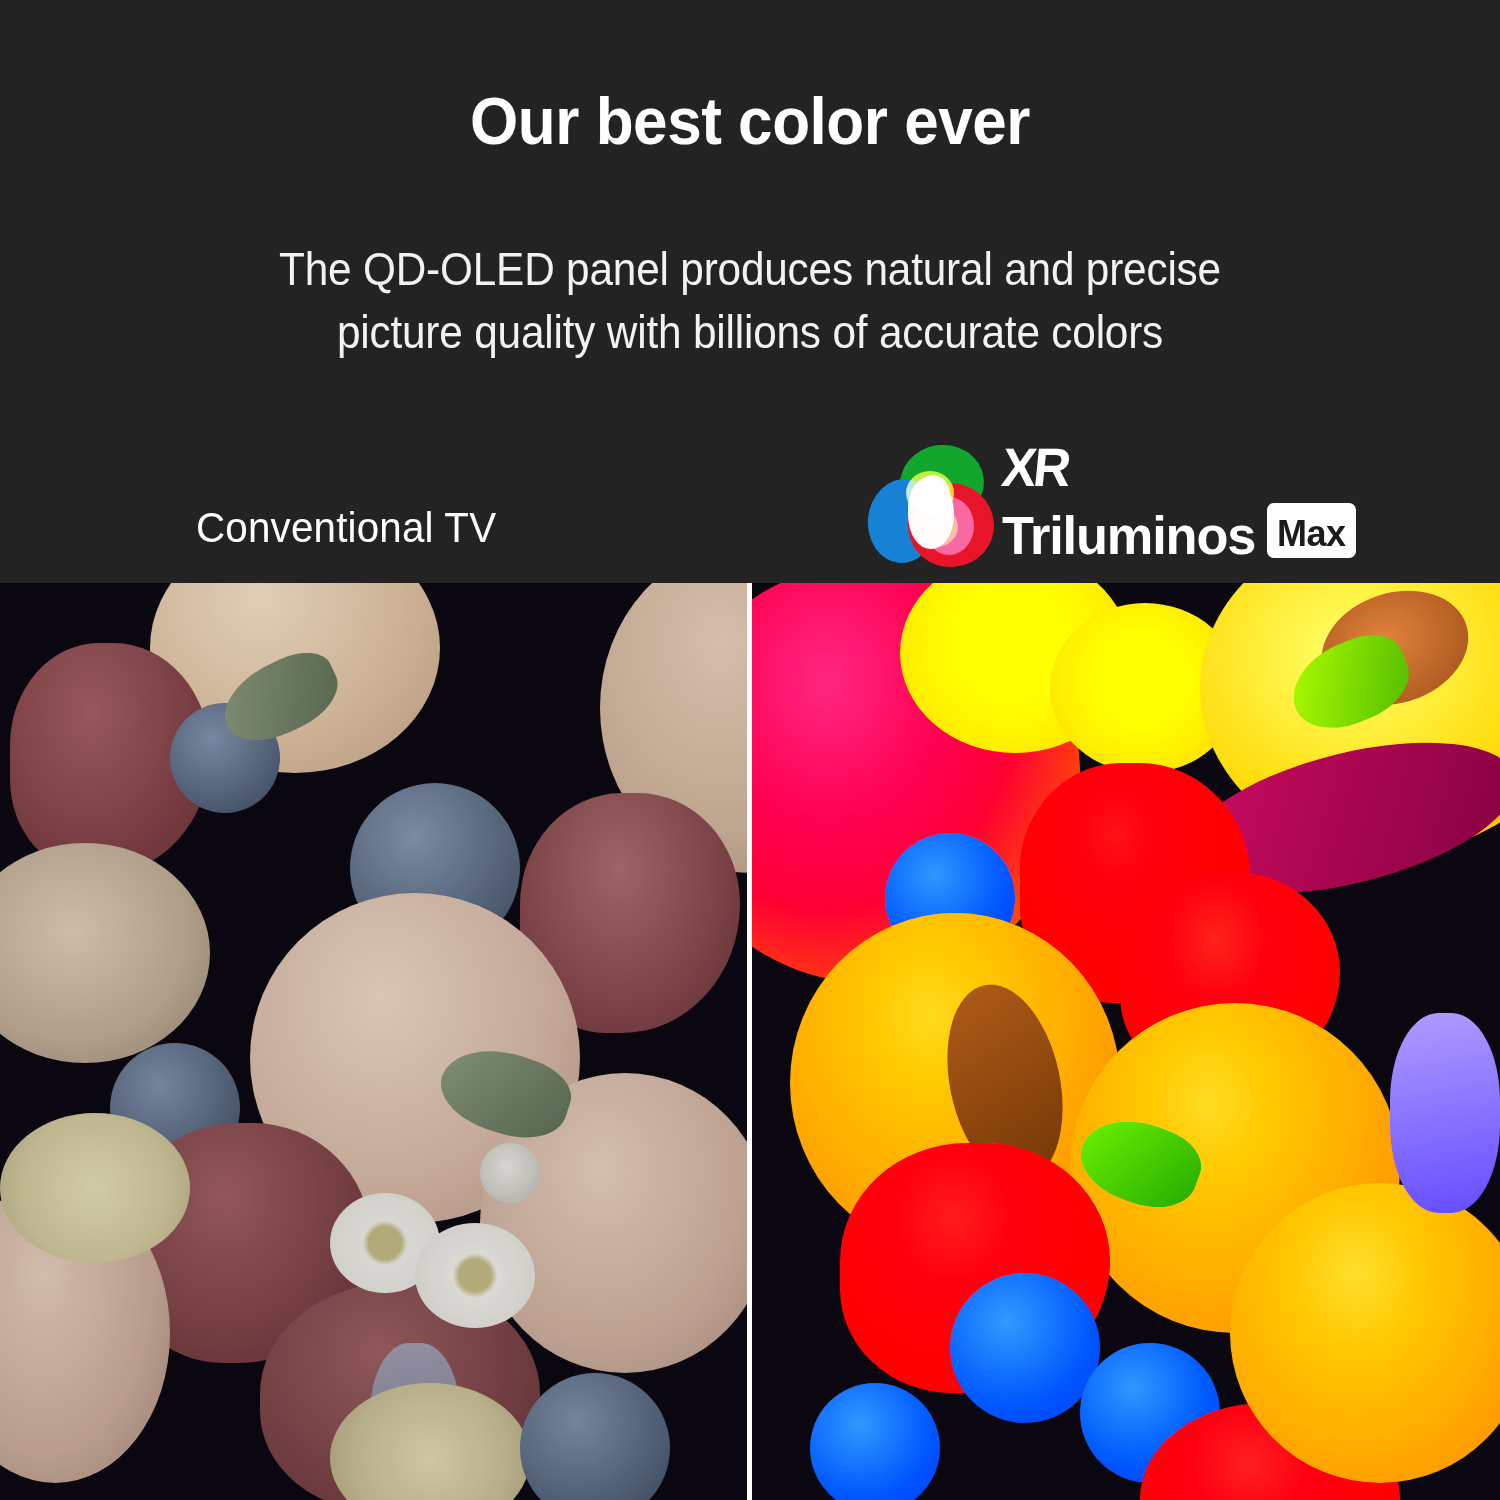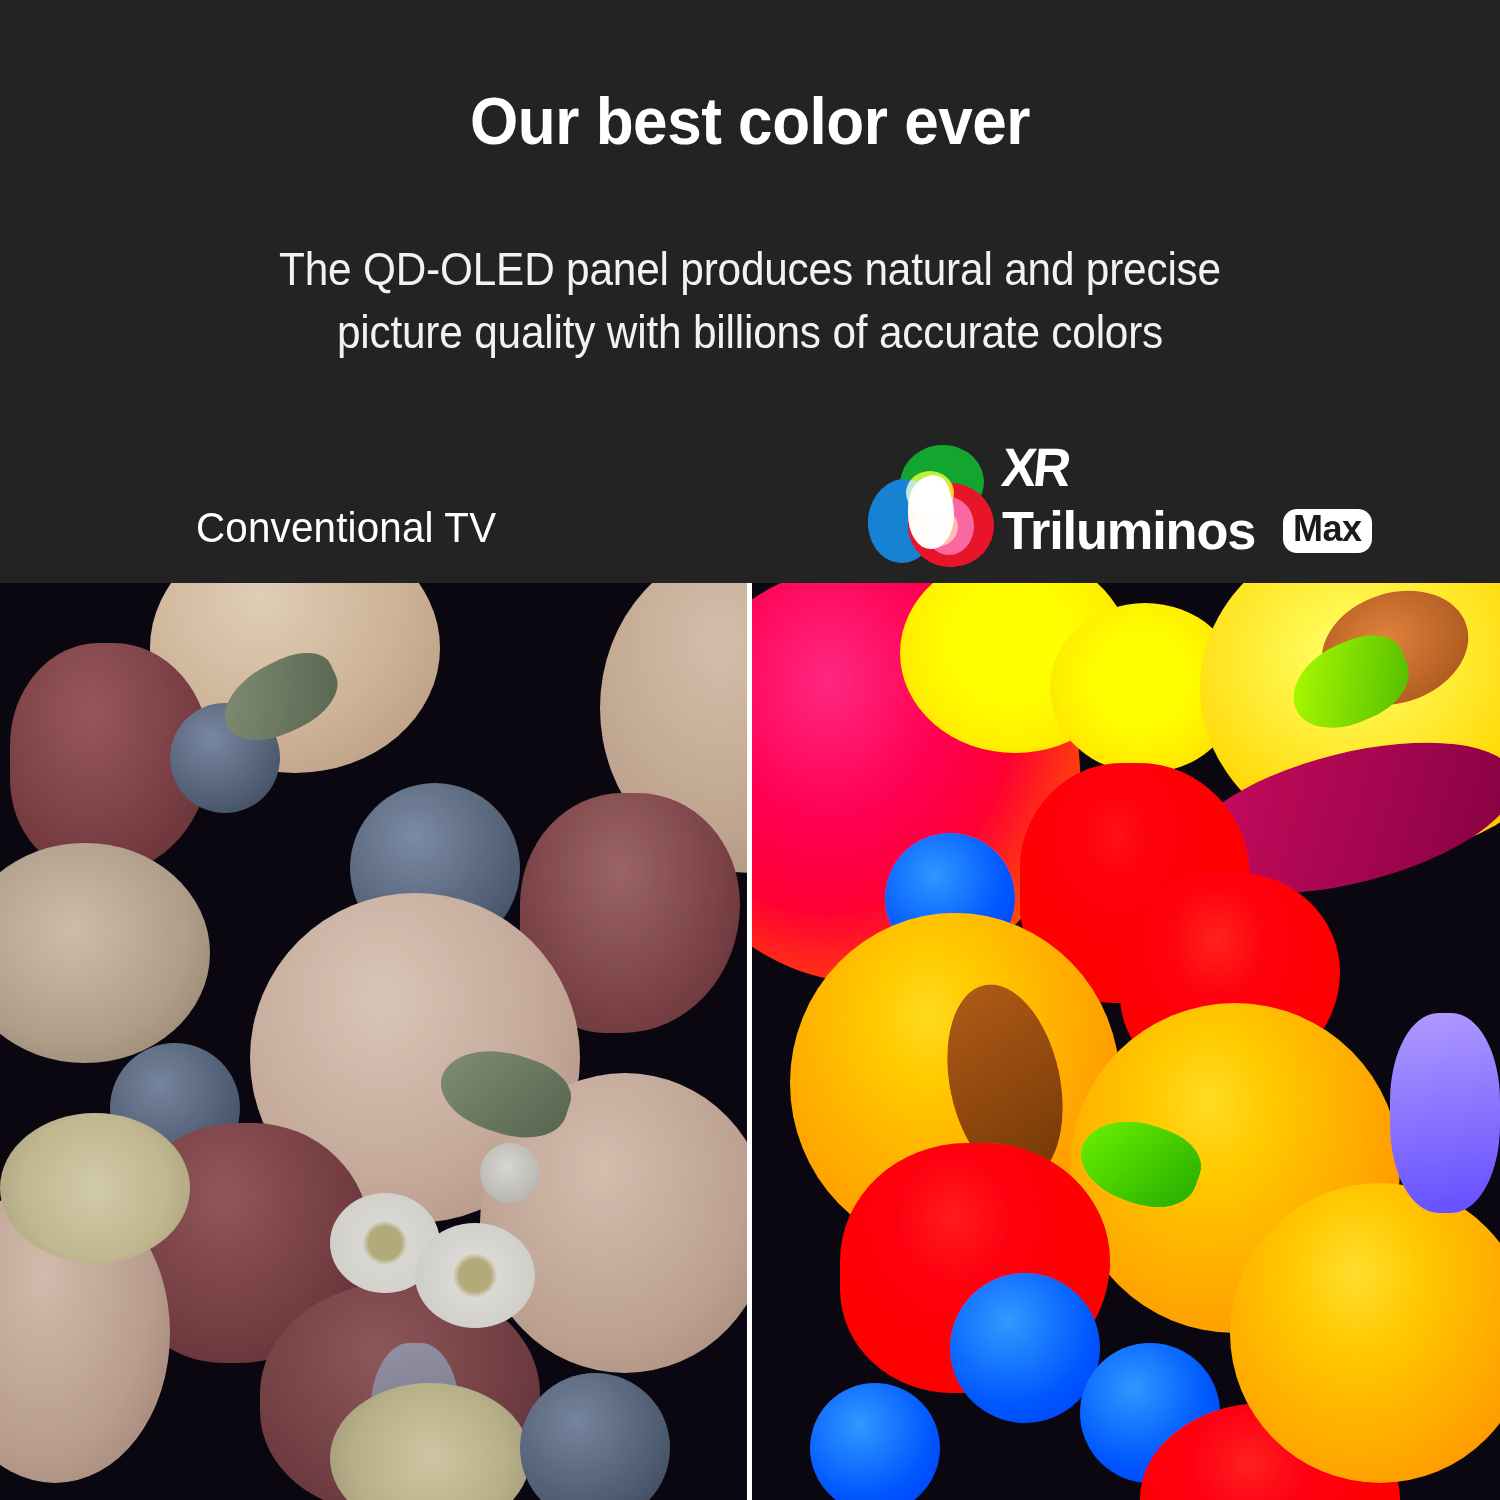--- a/index.html
+++ b/index.html
@@ -118,37 +118,37 @@
     font-size:54px;
     font-weight:bold;
     letter-spacing:-3px;
     line-height:0.92;
     font-style:normal;
     transform:scaleX(0.96);
     transform-origin:left top;
     height:58px;
   }
   .xr .x-g { display:inline-block; transform:skewX(-6deg); }
-  .tril-row { display:flex; align-items:flex-end; gap:20px; margin-top:2px; }
+  .tril-row { display:flex; align-items:flex-end; gap:4px; margin-top:2px; }
   .tril {
     color:#ffffff;
     font-size:54px;
     font-weight:bold;
     letter-spacing:-1.2px;
     line-height:1.0;
     transform:scaleX(0.97);
     transform-origin:left bottom;
   }
   .max-badge {
     background:#ffffff;
     color:#1b1b1b;
     font-size:36px;
     font-weight:bold;
-    border-radius:14px;
-    padding:1px 10px 4px 10px;
+    border-radius:7px;
+    padding:12px 10px 4px 10px;
     line-height:1.08;
     letter-spacing:-0.5px;
     margin-bottom:4px;
   }
 
   
   .photo {
     position:absolute; left:0; top:583px;
     width:1500px; height:917px;
     overflow:hidden;

